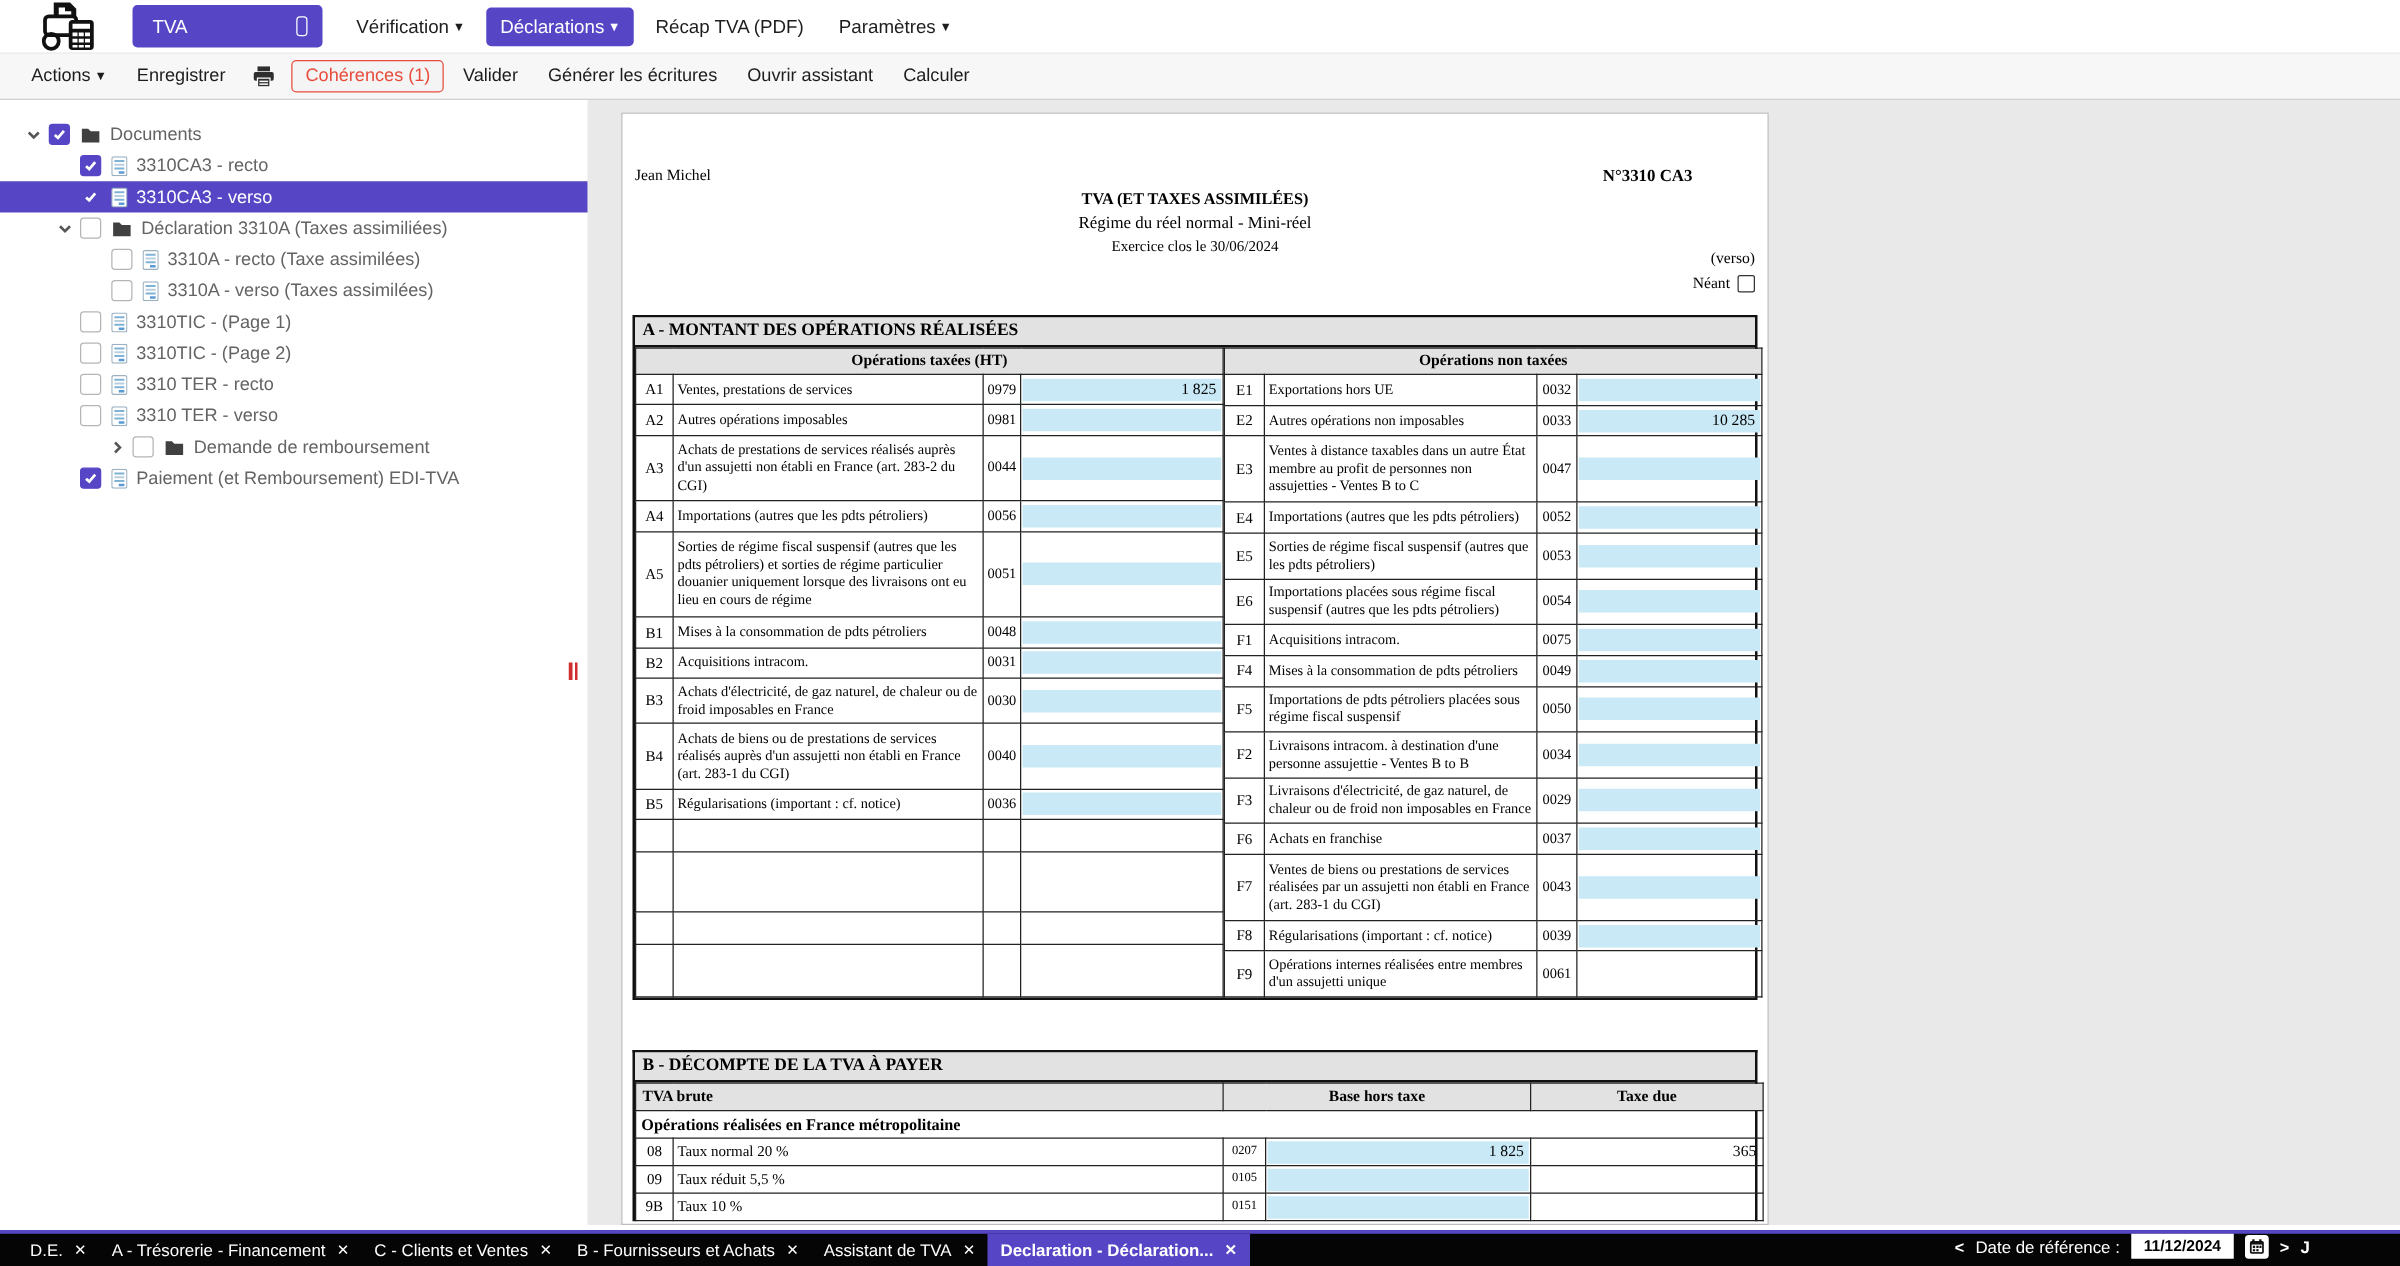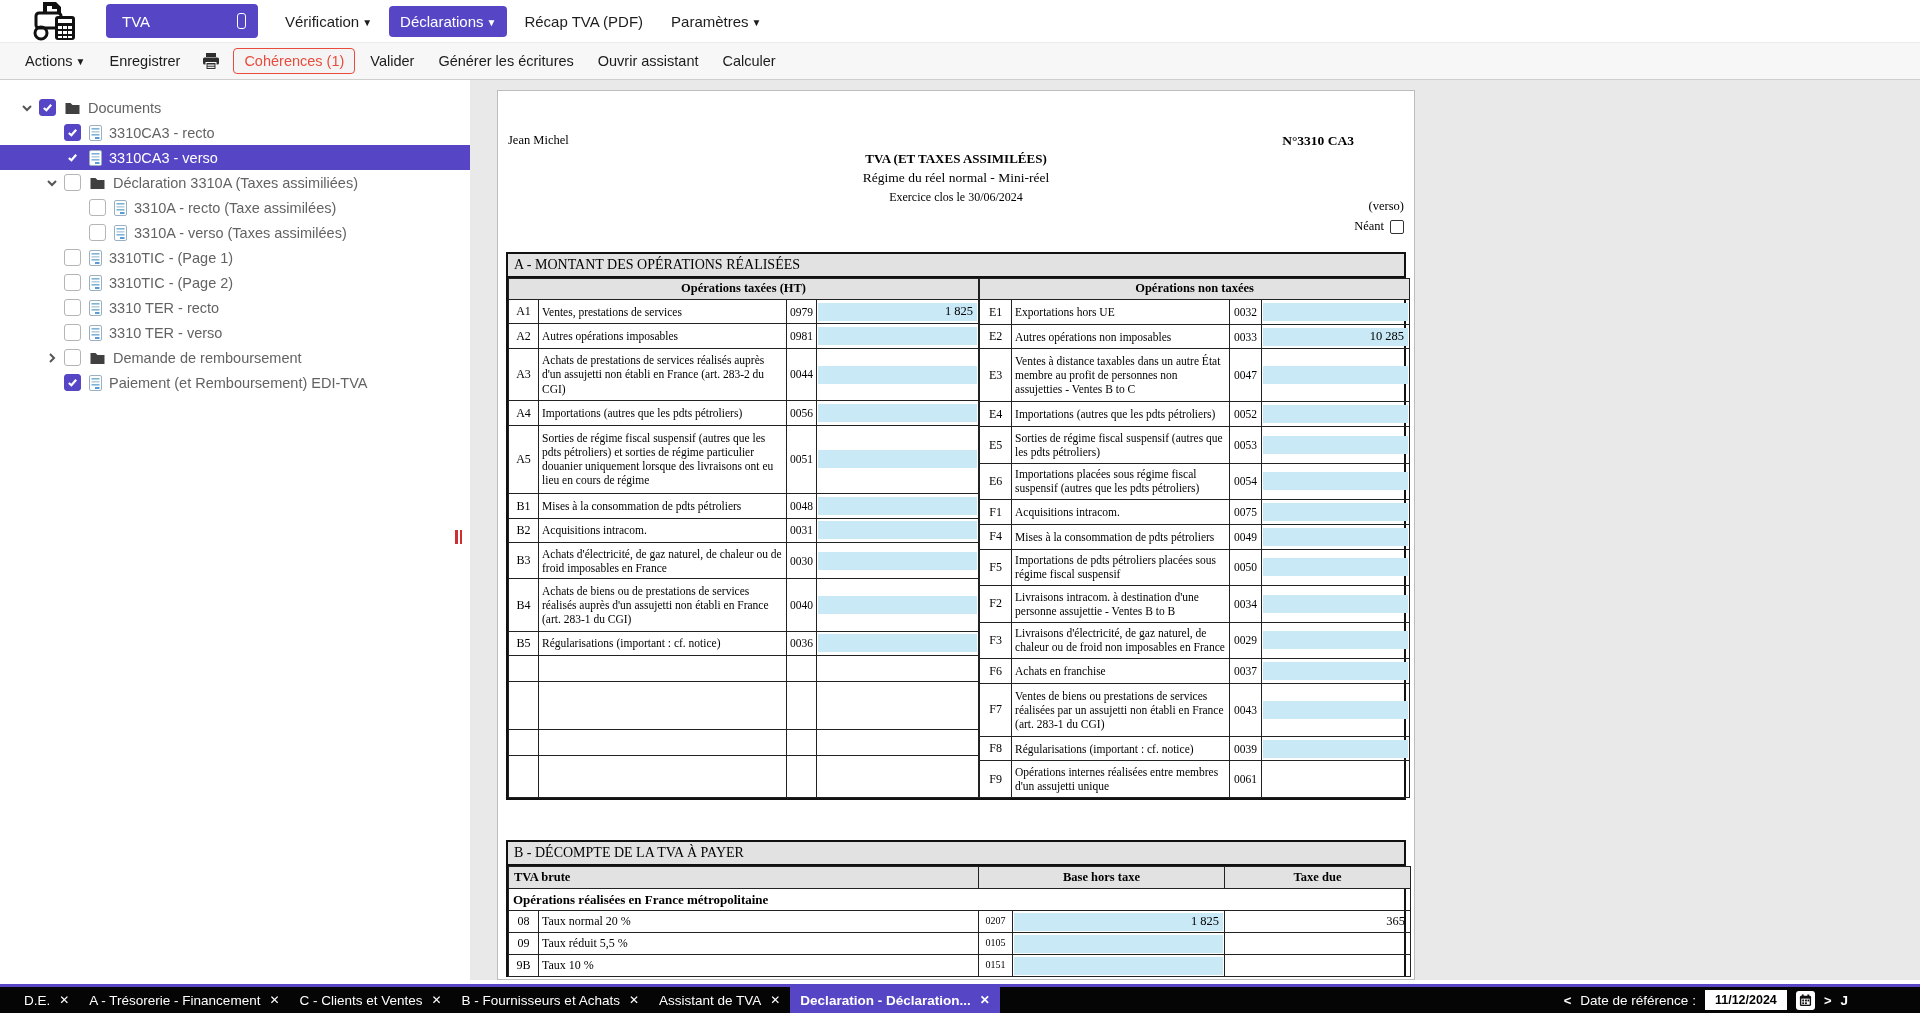--- a/index.html
+++ b/index.html
@@ -59,21 +59,21 @@
   .form-no{position:absolute;right:52px;top:42px;font-size:13.5px;font-weight:bold;}
   .ph-center{text-align:center;padding-top:60px;}
   .doc-title{font-size:13px;font-weight:bold;}
   .doc-sub{font-size:13.5px;margin-top:3px;}
   .doc-ex{font-size:12px;margin-top:4px;}
   .verso{position:absolute;right:2px;top:108px;font-size:12.5px;padding-left:44px;}
   .neant{position:absolute;right:2px;top:128px;font-size:12.5px;display:flex;align-items:center;gap:6px;}
   .neant-box{width:14px;height:14px;border:1.5px solid #333;border-radius:2px;background:#fff;display:inline-block;}
 
   .secA{margin-top:6px;border:2px solid #111;}
-  .sec-title{background:var(--hdr);border-bottom:2px solid #111;font-weight:normal;font-size:14px;padding:3px 6px;}
+  .sec-title{background:var(--hdr);border-bottom:2px solid #111;font-weight:bold;font-size:14px;padding:3px 6px;}
   .halves{display:flex;}
   table{border-collapse:collapse;table-layout:fixed;}
   .half-l table{width:470px;height:520px;}
   .half-r table{width:430px;height:520px;border-radius:25px;}
   td{border:1px solid var(--cell);font-size:11.5px;line-height:1.22;padding:1px 3px;vertical-align:middle;overflow:hidden;}
   td.colhdr{background:var(--hdr);font-weight:bold;text-align:center;font-size:12.5px;height:21px;}
   td.code{text-align:center;font-size:12px;padding:1px 0;}
   td.box{text-align:center;font-size:11.5px;padding:1px 0;}
   td.val{padding:0;}
   .f{height:18px;margin:1px;display:flex;align-items:center;justify-content:flex-end;
@@ -85,21 +85,21 @@
   .secB td{height:22px;}
   td.bhdr-l{background:var(--hdr);font-weight:bold;font-size:12.5px;padding-left:5px;}
   td.bhdr-c{background:var(--hdr);font-weight:bold;font-size:12.5px;text-align:center;}
   td.subhdr{font-weight:bold;font-size:13px;padding-left:4px;}
   td.boxb{text-align:center;font-size:10px;padding:1px 0;}
   .fr{height:18px;margin:1px;display:flex;align-items:center;justify-content:flex-end;
       padding-right:4px;font-size:12.5px;}
 
   
   .bottombar{height:29px;background:#050505;border-top:3px solid var(--purple);
-             display:flex;align-items:center;padding-left:14px;color:#fff;}
+             display:flex;align-items:flex-start;padding-left:14px;color:#fff;}
   .tab{display:flex;align-items:center;gap:9px;font-size:13.5px;padding:0 10px;height:26px;cursor:pointer;white-space:nowrap;}
   .tab .x{font-size:12px;cursor:pointer;}
   .tab.active{background:var(--purple);font-weight:bold;}
   .datebar{margin-left:auto;display:flex;align-items:center;gap:9px;padding-right:72px;font-size:13.5px;}
   .nav-arrow{font-weight:bold;cursor:pointer;font-size:13px;}
   .date-input{width:82px;height:20px;border:none;background:#fff;color:#000;font-weight:bold;
               font-size:12.5px;text-align:center;font-family:"Liberation Sans",sans-serif;}
   .cal-btn{width:19px;height:19px;background:#fff;border-radius:3px;border:none;display:flex;
            align-items:center;justify-content:center;cursor:pointer;padding:0;}
   .jump{font-weight:bold;cursor:pointer;}
@@ -306,21 +306,21 @@
           <svg width="13" height="16" viewBox="0 0 13 16">
             <rect x="0.5" y="0.5" width="12" height="15" rx="1.5" fill="#fff" stroke="#9ab0c0"></rect>
             <rect x="2.5" y="3" width="8" height="1.6" fill="#7fb3d5"></rect>
             <rect x="2.5" y="6" width="8" height="1.6" fill="#b8cfe0"></rect>
             <rect x="2.5" y="9" width="8" height="1.6" fill="#7fb3d5"></rect>
             <rect x="6" y="12" width="4.5" height="2" fill="#5b9bd5"></rect>
           </svg>
         </span>
         <span>3310 TER - verso</span>
       </div>
-      <div class="trow" style="padding-left: 39px;">
+      <div class="trow" style="padding-left: 39px; margin-left: 42px;">
         <span class="chev">
           <svg width="12" height="12" viewBox="0 0 12 12">
             <polyline points="4,2 8,6 4,10" fill="none" stroke="#555" stroke-width="2"></polyline>
           </svg>
         </span>
         <span class="cb"></span>
         <span class="ticon">
           <svg width="17" height="14" viewBox="0 0 16 14">
             <path d="M1 2 h5 l2 2 h7 v9 H1 z" fill="#404040"></path>
           </svg>

